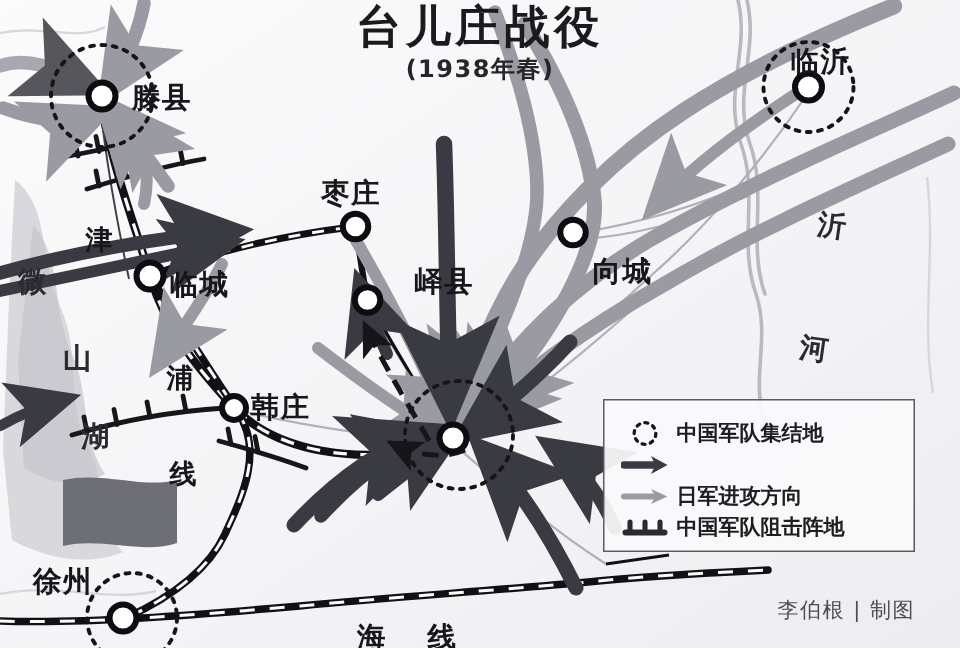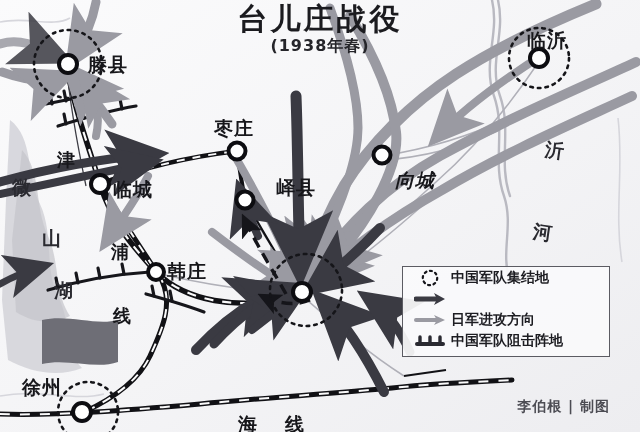--- a/index.html
+++ b/index.html
@@ -68,21 +68,21 @@
     color: #17171b;
     white-space: nowrap;
   }
   #legend-box {
     position: absolute;
     left: 402px;
     top: 266px;
     width: 208px;
     border: 1.5px solid #5b5b62;
     background: rgba(250,250,251,0.93);
-    padding: 0 6px 5px 6px;
+    padding: 11px 6px 5px 6px;
     box-sizing: border-box;
   }
   .legend-row {
     display: flex;
     align-items: center;
     height: 21px;
   }
   .legend-sym {
     width: 42px;
     flex: 0 0 42px;
@@ -97,21 +97,21 @@
     letter-spacing: 0px;
     white-space: nowrap;
   }
   #credit {
     position: absolute;
     left: 400px;
     top: 398px;
     width: 210px;
     text-align: right;
     font-size: 14px;
-    font-weight: 700;
+    font-weight: 400;
     color: #4c4c53;
     letter-spacing: 1px;
   }
   .bottom-clip-label {
     position: absolute;
     font-size: 19px;
     font-weight: 700;
     color: #17171b;
     letter-spacing: 2px;
     white-space: nowrap;
@@ -271,21 +271,21 @@
   <div class="title-block">
     <div class="map-title">台儿庄战役</div>
     <div class="map-subtitle">(1938年春)</div>
   </div>
 
   <div class="city-label" style="left:88px;  top:52px;">滕县</div>
   <div class="city-label" style="left:113px; top:177px;">临城</div>
   <div class="city-label" style="left:167px; top:259px;">韩庄</div>
   <div class="city-label" style="left:214px; top:116px;">枣庄</div>
   <div class="city-label" style="left:256px; top:175px;margin-left:20px;">峄县</div>
-  <div class="city-label" style="left:395px; top:168px;font-style:italic;">向城</div>
+  <div class="city-label" style="left:395px; top:168px;">向城</div>
   <div class="city-label" style="left:527px; top:28px;">临沂</div>
   <div class="city-label" style="left:22px;  top:375px;text-align:right;">徐州</div>
 
   <div class="terrain-label" style="left:12px; top:175px;">微</div>
   <div class="terrain-label" style="left:42px; top:226px;">山</div>
   <div class="terrain-label" style="left:54px; top:278px;">湖</div>
 
   <div class="terrain-label" style="left:545px; top:138px; transform:rotate(8deg);">沂</div>
   <div class="terrain-label" style="left:533px; top:220px; transform:rotate(8deg);">河</div>
 

